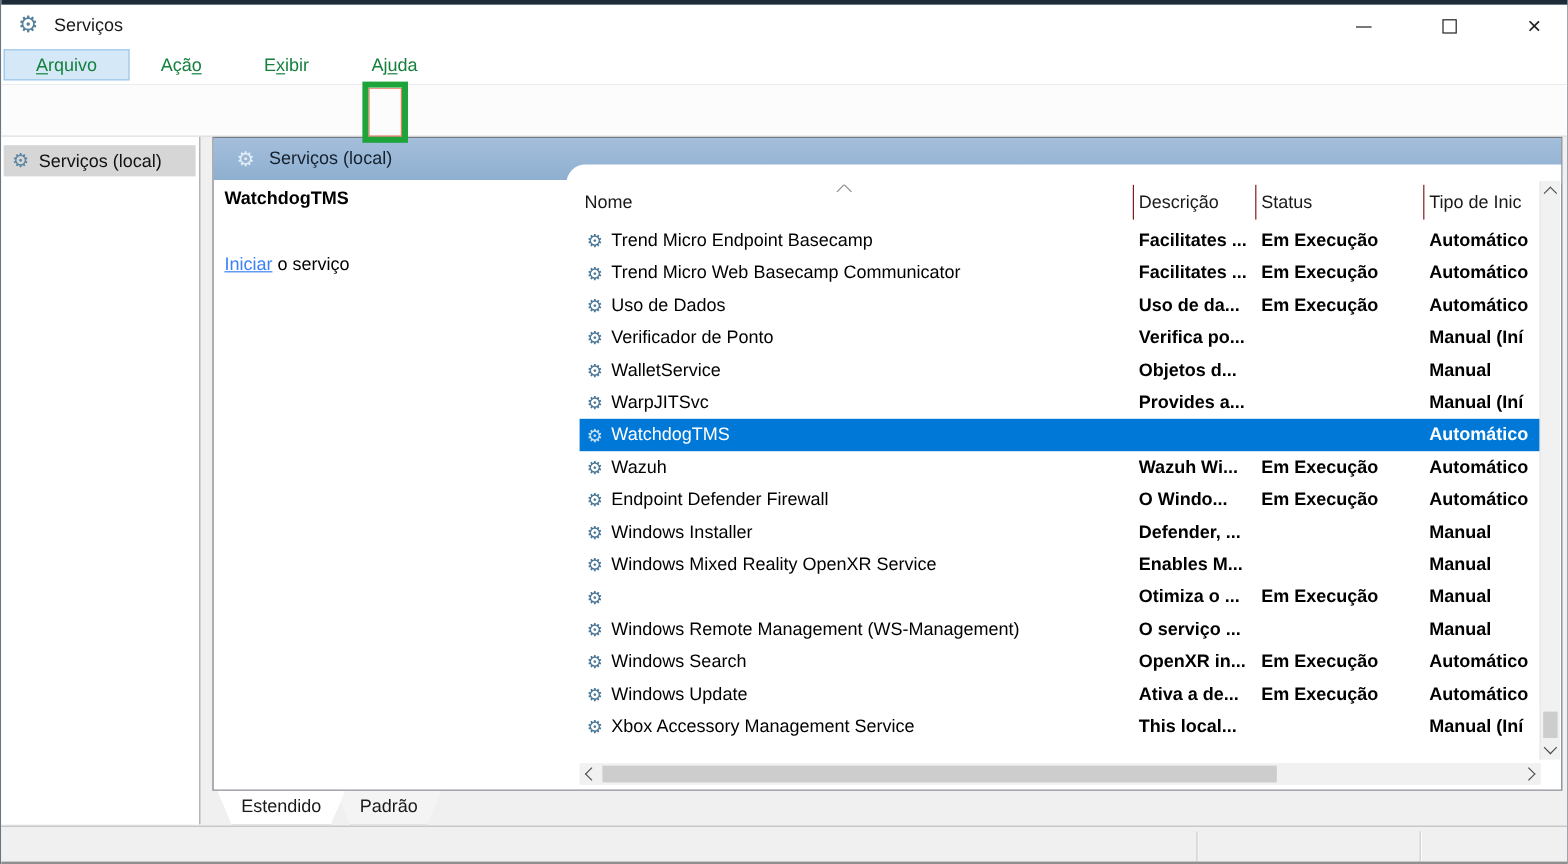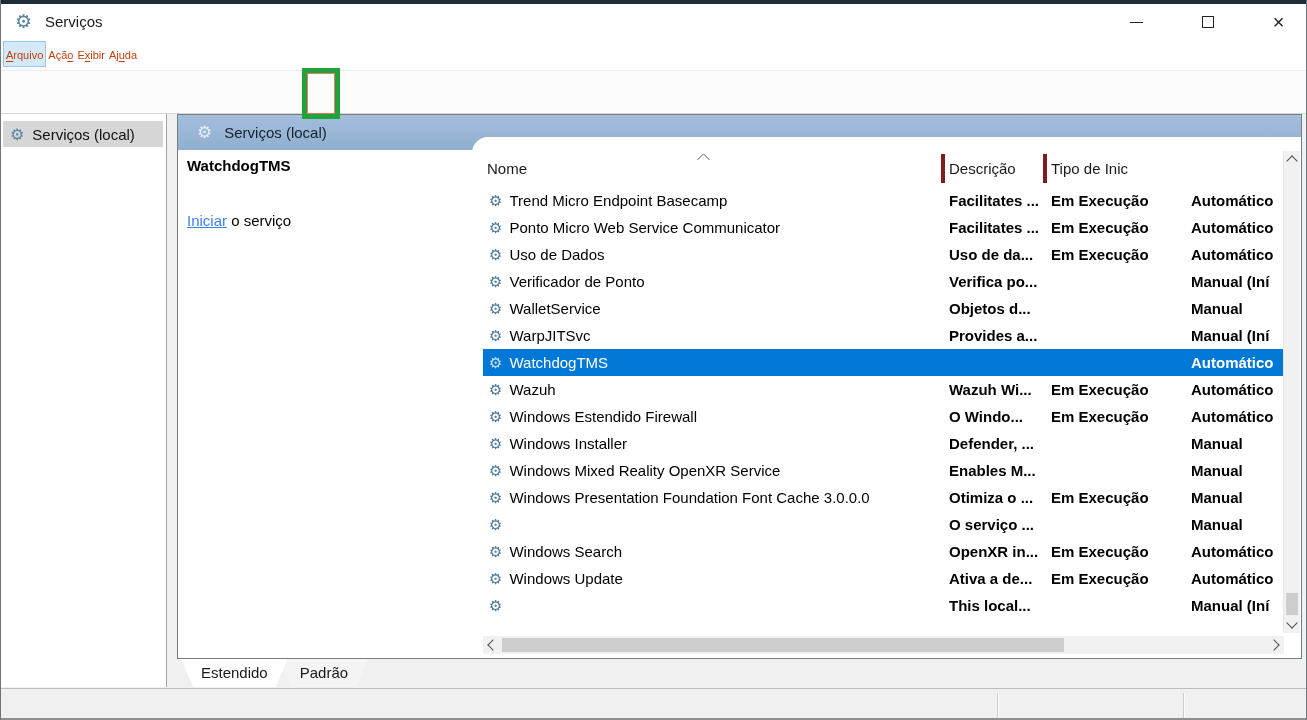--- a/index.html
+++ b/index.html
@@ -10,21 +10,21 @@
   .top-accent{position:absolute;left:0;top:0;width:1307px;height:4px;background:#1e2c3a;}
   .titlebar{position:absolute;left:0;top:4px;width:1307px;height:36px;background:#fff;}
   .app-gear{position:absolute;left:14px;top:6px;font-size:19px;color:#57809c;}
   .title-text{position:absolute;left:44px;top:0;line-height:36px;font-size:15px;color:#1a1a1a;}
   .winbtn{position:absolute;top:0;width:47px;height:36px;display:flex;align-items:center;justify-content:center;}
   .wb-min{left:1112px;} .wb-max{left:1183px;} .wb-close{left:1254px;font-size:20px;color:#222;}
   .shape-min{width:13px;height:1px;background:#222;}
   .shape-max{width:12px;height:12px;border:1px solid #222;box-sizing:border-box;background:#fff;}
   
   .menubar{position:absolute;left:0;top:40px;width:1307px;height:31px;background:#fff;display:flex;align-items:stretch;padding-left:2px;border-bottom:1px solid #ececec;box-sizing:border-box;}
-  .menu-item{padding:0 2px;line-height:28px;font-size:11px;color:#c2410c;margin-top:1px;height:26px;}
+  .menu-item{padding:0 26px;line-height:28px;font-size:15px;color:#15803d;margin-top:1px;height:26px;}
   .menu-item u{text-underline-offset:2px;}
   .menu-item.highlighted{background:#d5e8f8;border:1px solid #9bc6e9;line-height:26px;box-sizing:border-box;}
   
   .toolbar{position:absolute;left:0;top:71px;width:1307px;height:43px;background:#fcfcfc;border-bottom:1px solid #d7d7d7;box-sizing:border-box;}
   .tb{position:absolute;top:80px;height:26px;min-width:24px;display:flex;align-items:center;justify-content:center;}
   .tb-sep{position:absolute;top:81px;width:1px;height:24px;background:#d2d2d2;}
   .icon-back,.icon-forward{width:25px;height:17px;background:linear-gradient(180deg,#b9bdc0,#82888c);
     clip-path:polygon(0 50%,45% 0,45% 30%,100% 30%,100% 70%,45% 70%,45% 100%);}
   .icon-forward{transform:scaleX(-1);}
   .tree-box{width:30px;height:26px;background:#d9ecfb;border:1px solid #9ac5e8;display:flex;align-items:center;justify-content:center;box-sizing:border-box;}
@@ -60,21 +60,21 @@
   .right-pane{position:absolute;left:176px;top:114px;width:1125px;height:545px;background:#fff;border:1px solid #767c84;box-sizing:border-box;}
   .pane-header{position:absolute;left:0;top:0;width:100%;height:35px;background:linear-gradient(180deg,#a4bedb,#8fafd0);display:flex;align-items:center;}
   .pane-header .gear{font-size:17px;color:#e3edf6;margin-left:19px;}
   .pane-header .ph-label{font-size:15px;color:#15212e;margin-left:12px;}
   .white-ear{position:absolute;left:294px;top:22px;right:0;height:16px;background:#fff;border-top-left-radius:20px;}
   .svc-name{position:absolute;left:9px;top:42px;font-size:15px;font-weight:bold;color:#000;}
   .svc-action{position:absolute;left:9px;top:97px;font-size:15px;color:#000;}
   .svc-action a{color:#3b82f6;text-decoration:underline;cursor:pointer;}
   
   .list-header{position:absolute;left:305px;top:38px;width:801px;height:31px;display:grid;grid-template-columns:462px 102px 140px 1fr;align-items:center;font-size:15px;color:#191919;background:#fff;}
-  .list-header .hcell{height:29px;line-height:29px;padding-left:4px;border-right:4px solid #7f1d1d;overflow:hidden;white-space:nowrap;}
+  .list-header .hcell{height:29px;line-height:29px;padding-left:4px;border-right:1px solid #7f1d1d;overflow:hidden;white-space:nowrap;}
   .list-header .hcell:last-child{border-right:none;}
   .sort-caret{position:absolute;left:216px;top:1px;width:8px;height:8px;border-left:1.6px solid #8a8a8a;border-top:1.6px solid #8a8a8a;transform:rotate(45deg);}
   .list-rows{position:absolute;left:305px;top:72px;width:801px;background:#fff;}
   .lrow{display:grid;grid-template-columns:462px 102px 140px 1fr;height:27px;align-items:center;font-size:15px;color:#000;cursor:default;}
   .lrow .c-name{display:flex;align-items:center;gap:7px;padding-left:6px;overflow:hidden;white-space:nowrap;}
   .lrow .gear{font-size:15px;color:#4a7899;flex:0 0 auto;}
   .lrow .cell{padding-left:4px;overflow:hidden;white-space:nowrap;font-weight:bold;}
   .lrow.selected{background:#0078d7;color:#fff;}
   .lrow.selected .gear{color:#c9e2f3;}
   
@@ -205,36 +205,37 @@
     </div>
 
     <div class="svc-name">WatchdogTMS</div>
     <div class="svc-action">
       <a>Iniciar</a><span> o serviço</span>
     </div>
 
     <div class="list-header" id="list-header">
         <div class="hcell" style="position: relative;"><span>Nome</span><span class="sort-caret"></span></div>
         <div class="hcell" style="position: relative;"><span>Descrição</span></div>
+        <div class="hcell" style="position: relative;"><span>Status</span></div>
         <div class="hcell" style="position: relative;"><span>Tipo de Inic</span></div>
       </div>
     <div class="list-rows" id="list-rows">
         <div class="lrow">
           <div class="c-name">
             <span class="gear">⚙</span>
             <span>Trend Micro Endpoint Basecamp</span>
           </div>
           <div class="cell">Facilitates ...</div>
           <div class="cell">Em Execução</div>
           <div class="cell">Automático</div>
         </div>
         <div class="lrow">
           <div class="c-name">
             <span class="gear">⚙</span>
-            <span>Ponto Micro Web Service Communicator</span>
+            <span>Trend Micro Web Basecamp Communicator</span>
           </div>
           <div class="cell">Facilitates ...</div>
           <div class="cell">Em Execução</div>
           <div class="cell">Automático</div>
         </div>
         <div class="lrow">
           <div class="c-name">
             <span class="gear">⚙</span>
             <span>Uso de Dados</span>
           </div>
@@ -283,21 +284,21 @@
             <span class="gear">⚙</span>
             <span>Wazuh</span>
           </div>
           <div class="cell">Wazuh Wi...</div>
           <div class="cell">Em Execução</div>
           <div class="cell">Automático</div>
         </div>
         <div class="lrow">
           <div class="c-name">
             <span class="gear">⚙</span>
-            <span>Windows Estendido Firewall</span>
+            <span>Endpoint Defender Firewall</span>
           </div>
           <div class="cell">O Windo...</div>
           <div class="cell">Em Execução</div>
           <div class="cell">Automático</div>
         </div>
         <div class="lrow">
           <div class="c-name">
             <span class="gear">⚙</span>
             <span>Windows Installer</span>
           </div>
@@ -310,29 +311,29 @@
             <span class="gear">⚙</span>
             <span>Windows Mixed Reality OpenXR Service</span>
           </div>
           <div class="cell">Enables M...</div>
           <div class="cell"></div>
           <div class="cell">Manual</div>
         </div>
         <div class="lrow">
           <div class="c-name">
             <span class="gear">⚙</span>
-            <span>Windows Presentation Foundation Font Cache 3.0.0.0</span>
           </div>
           <div class="cell">Otimiza o ...</div>
           <div class="cell">Em Execução</div>
           <div class="cell">Manual</div>
         </div>
         <div class="lrow">
           <div class="c-name">
             <span class="gear">⚙</span>
+            <span>Windows Remote Management (WS-Management)</span>
           </div>
           <div class="cell">O serviço ...</div>
           <div class="cell"></div>
           <div class="cell">Manual</div>
         </div>
         <div class="lrow">
           <div class="c-name">
             <span class="gear">⚙</span>
             <span>Windows Search</span>
           </div>
@@ -345,20 +346,21 @@
             <span class="gear">⚙</span>
             <span>Windows Update</span>
           </div>
           <div class="cell">Ativa a de...</div>
           <div class="cell">Em Execução</div>
           <div class="cell">Automático</div>
         </div>
         <div class="lrow">
           <div class="c-name">
             <span class="gear">⚙</span>
+            <span>Xbox Accessory Management Service</span>
           </div>
           <div class="cell">This local...</div>
           <div class="cell"></div>
           <div class="cell">Manual (Iní</div>
         </div>
       </div>
 
     <div class="vscroll">
       <div class="sb-btn" style="top:0">
           <span class="chev up"></span>

